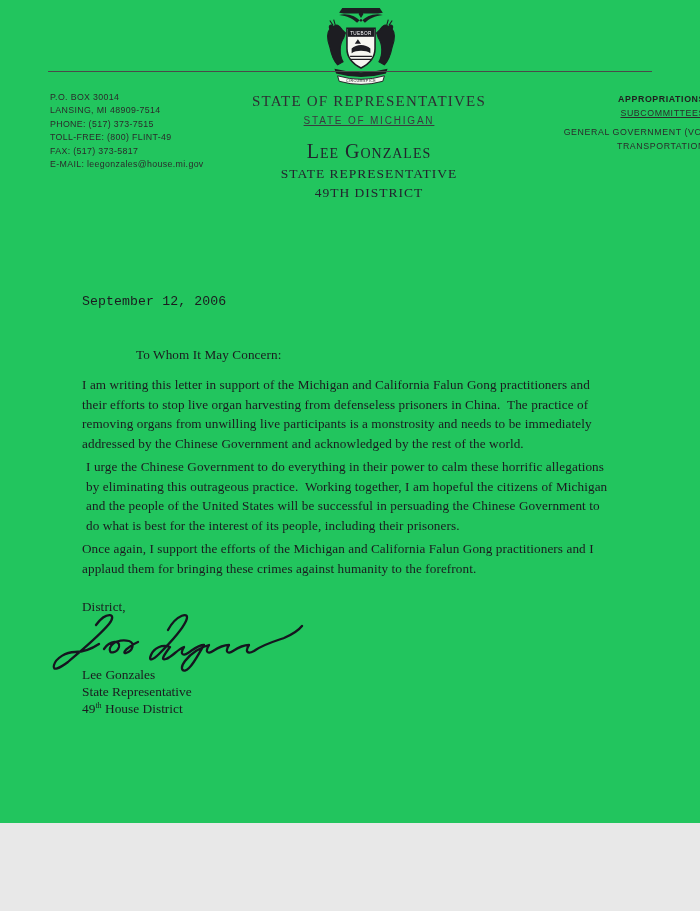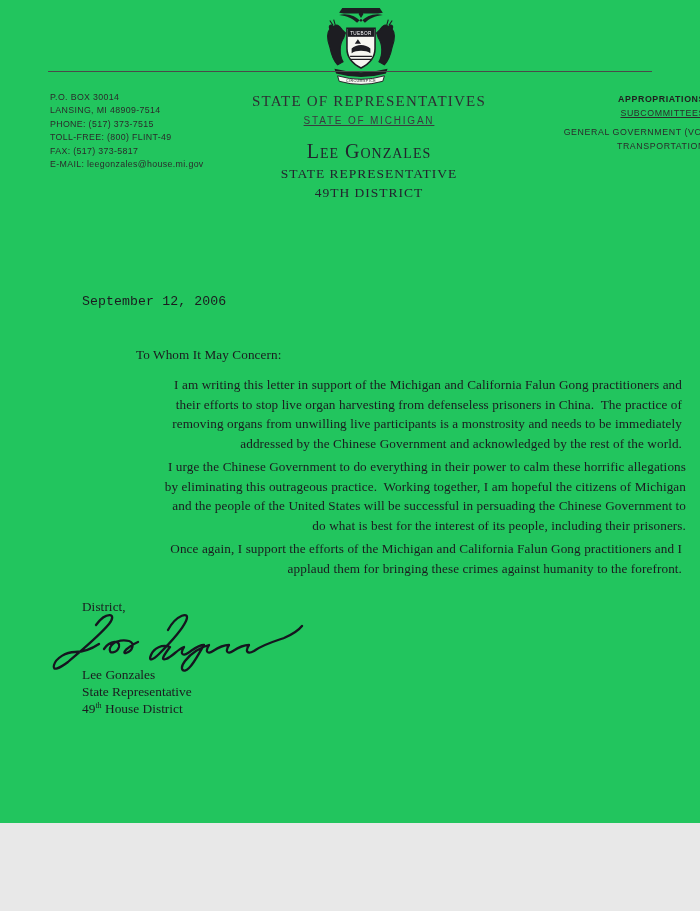--- a/index.html
+++ b/index.html
@@ -26,21 +26,21 @@
   .hdr-district{font-size:13.5px;letter-spacing:1px;margin-top:3px;color:#23242e;}
   .committee-block{
     right:-5px;top:92px;text-align:right;font-size:8.8px;
     letter-spacing:.6px;color:#2b2b2b;line-height:14px;
   }
   .committee-name{font-weight:bold;color:#1f1f1f;}
   .subcommittees{text-decoration:underline;margin-bottom:5px;}
 
   
   .body-text{font-size:13.2px;line-height:19.6px;letter-spacing:.1px;color:#1b1b1f;}
-  .para{white-space:pre-wrap;width:600px;text-align:right;}
+  .para{white-space:pre-wrap;width:600px;}
   .date-line{left:82px;top:292px;font-family:Liberation Mono, monospace;}
   .salutation{left:90px;top:345px;margin-left:46px;}
   .para1{left:82px;top:375px;}
   .para2{left:86px;top:457px;}
   .para3{left:82px;top:539px;}
   .closing{left:82px;top:597px;}
   .signature{left:48px;top:609px;width:262px;height:66px;}
   .signer{left:82px;top:666px;font-size:13.4px;line-height:17.2px;color:#1b1b1f;}
   .signer sup{font-size:8px;vertical-align:super;line-height:0;}
 

